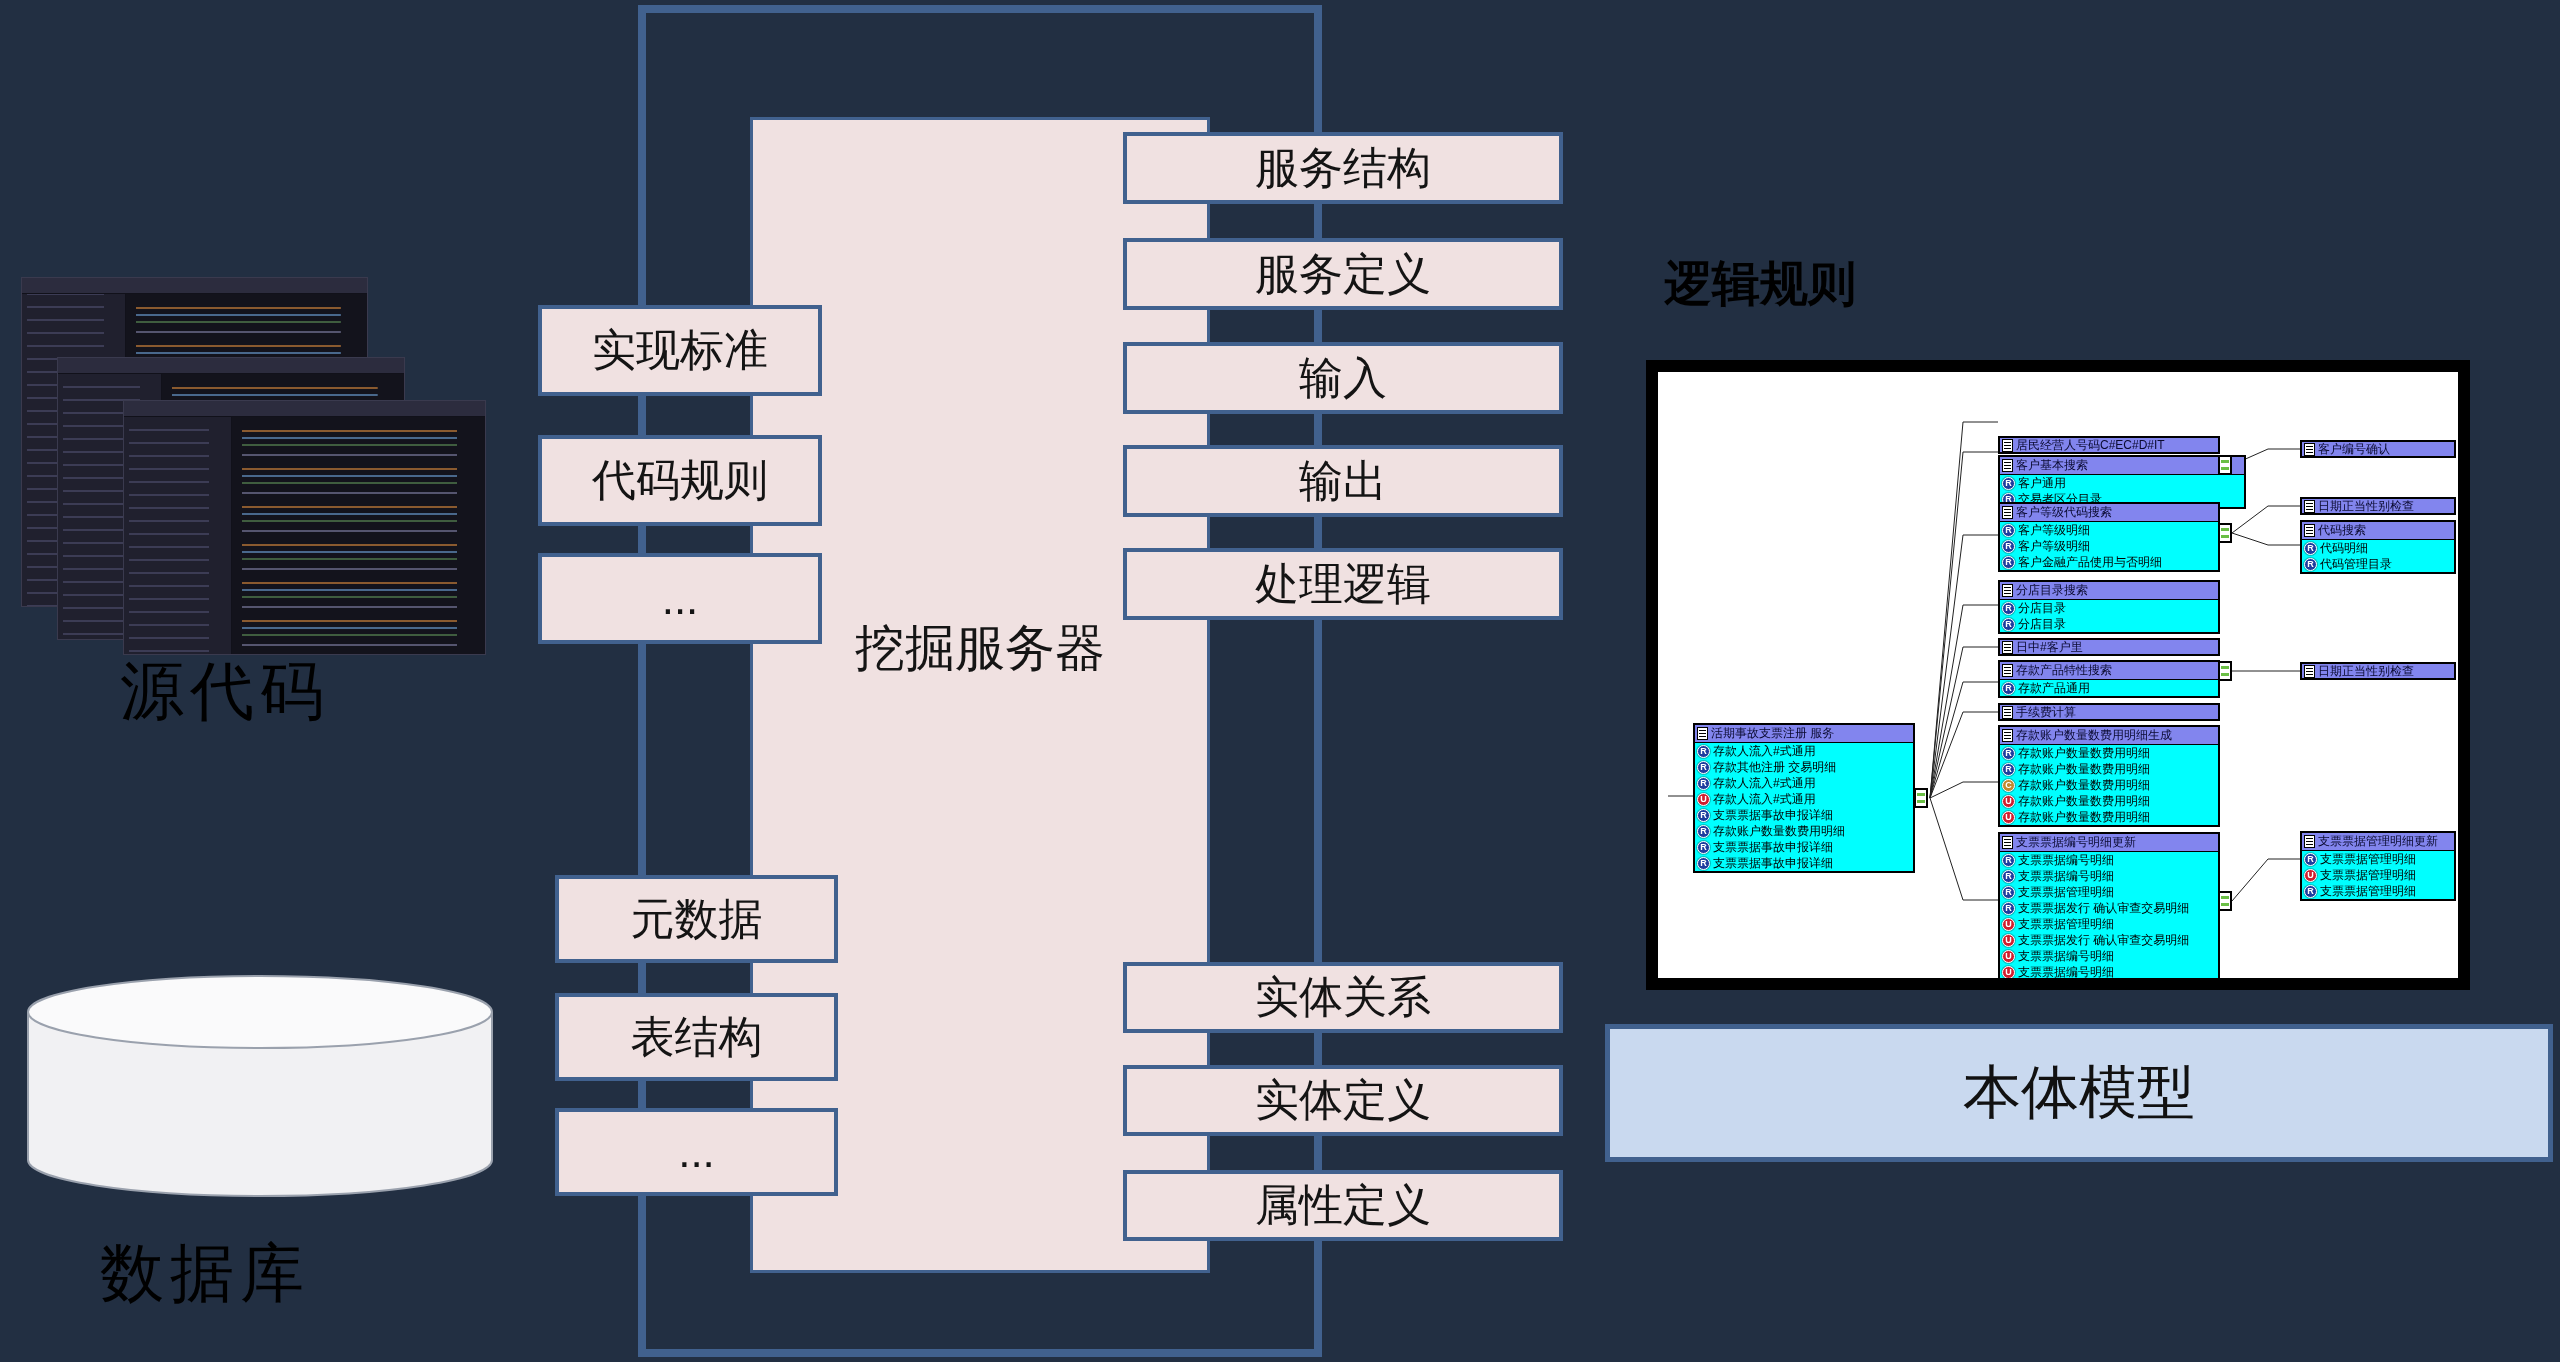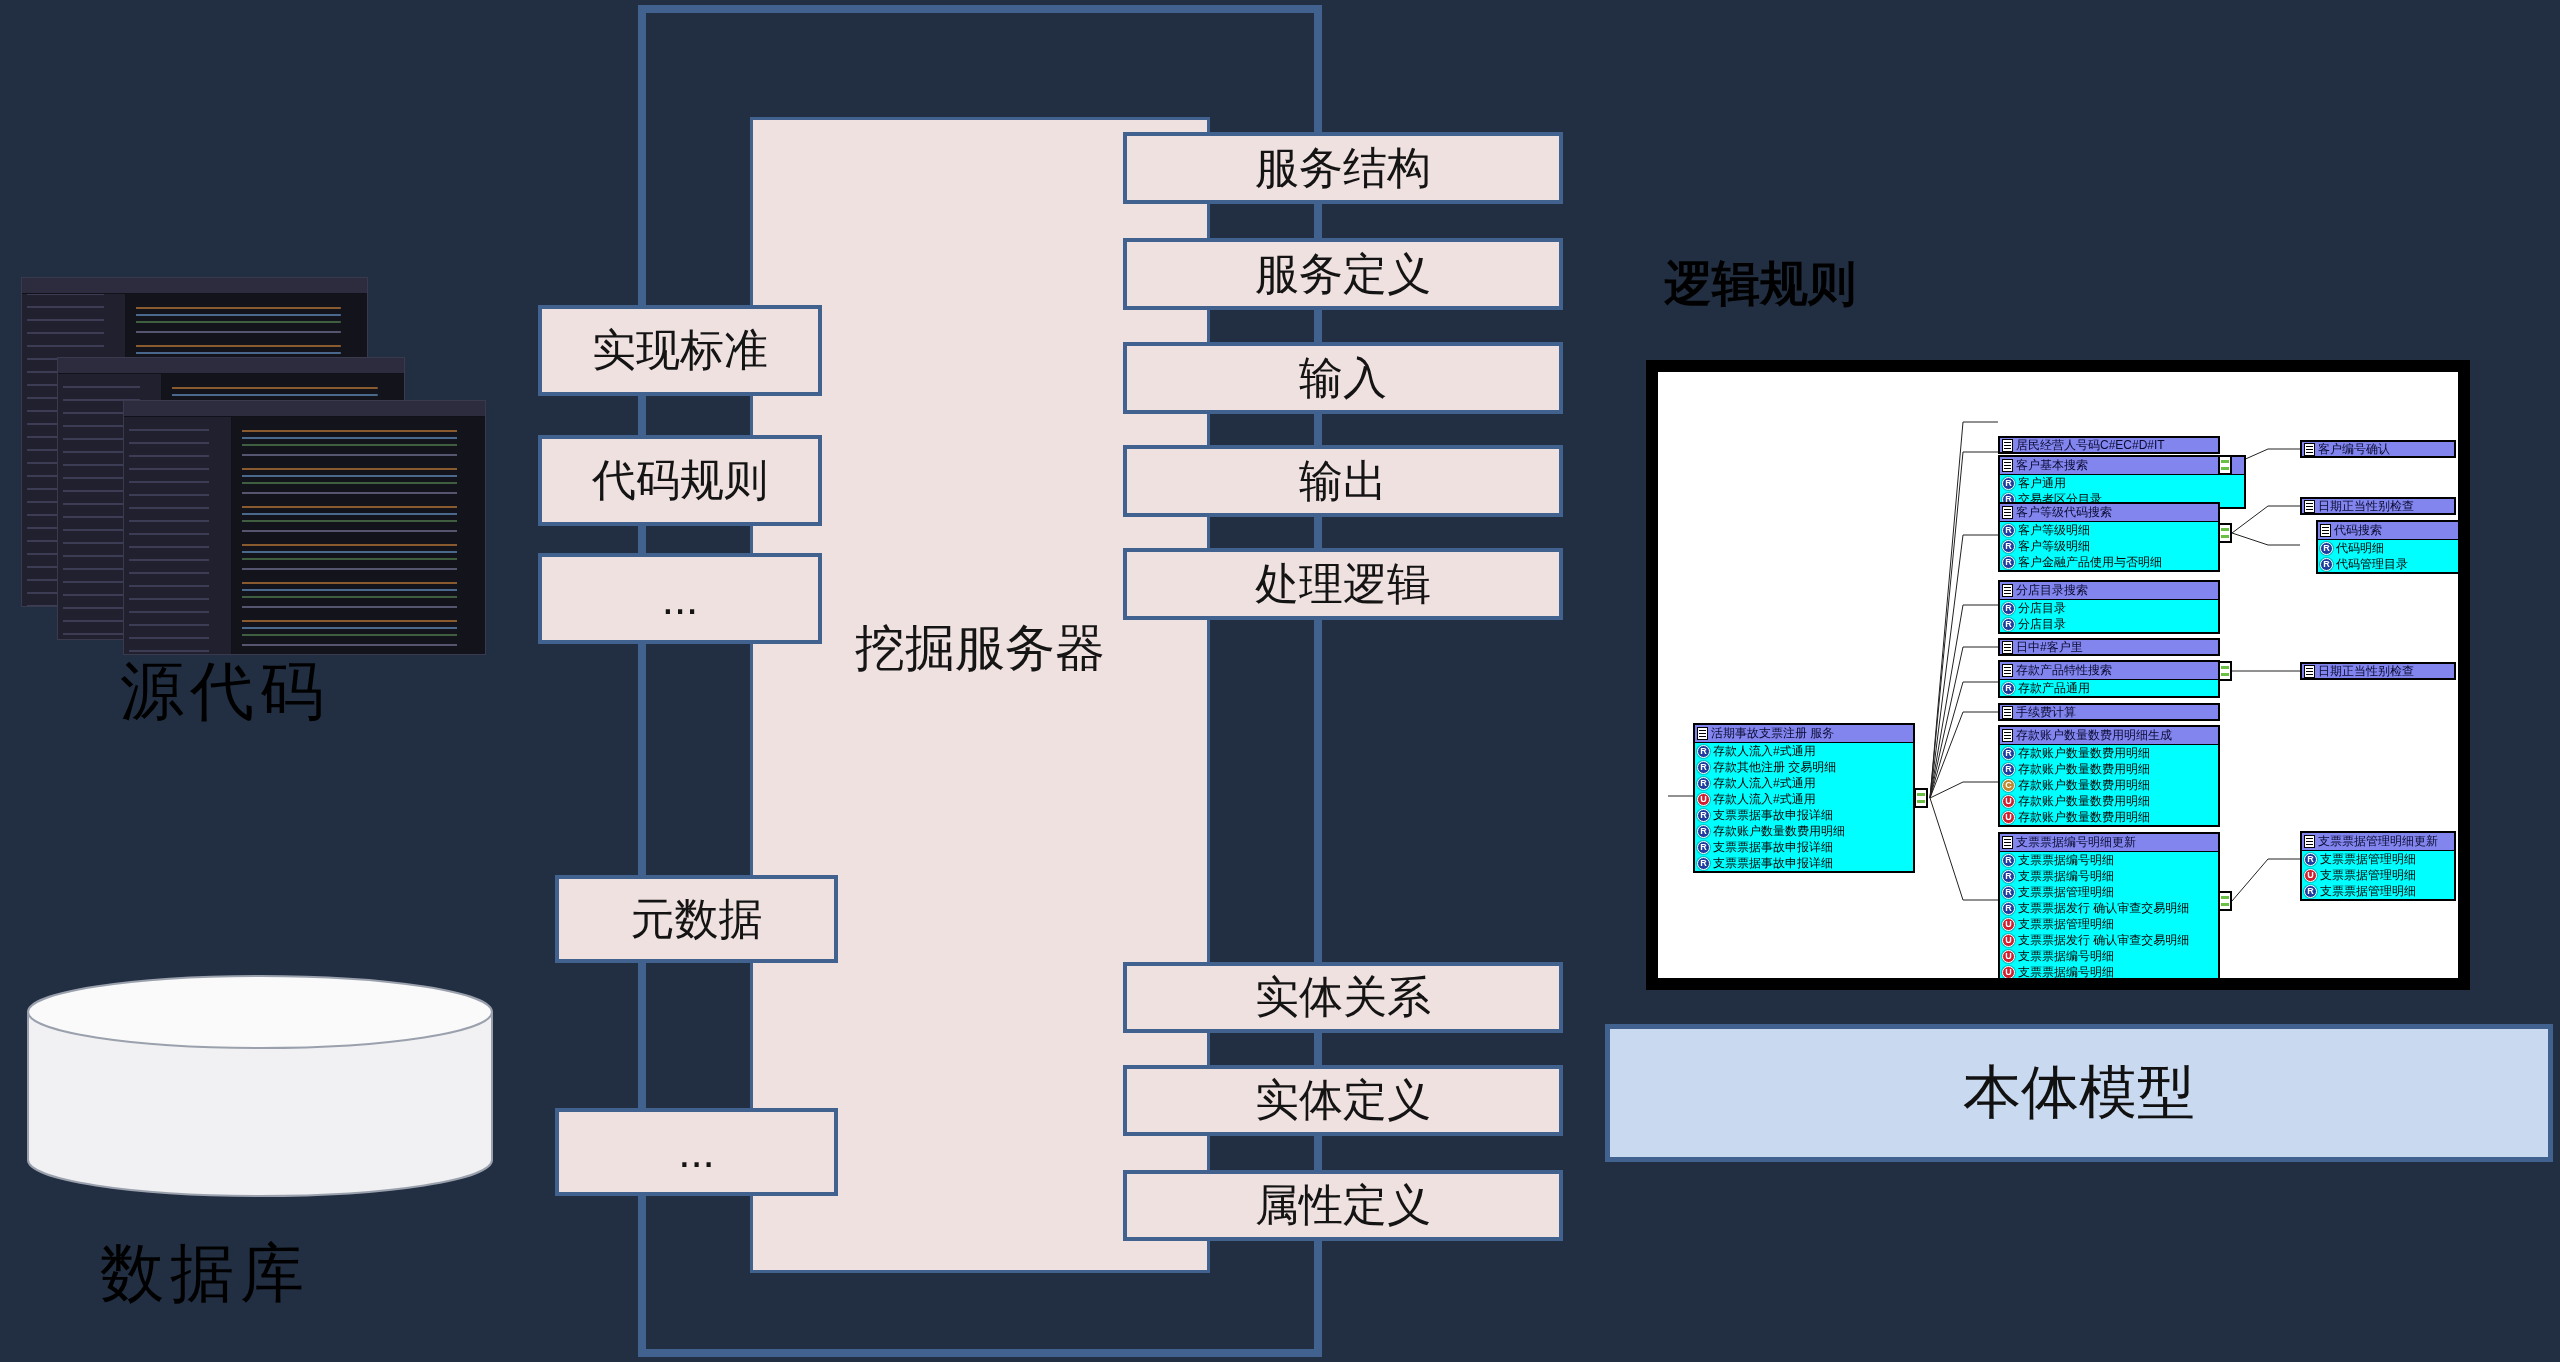--- a/index.html
+++ b/index.html
@@ -94,20 +94,21 @@
   <div class="frame"></div>
   <div class="bigbox"></div>
   <div class="server-title">
     <div>挖掘服务器</div>
   </div>
 
   <div class="pbox lt lt0">实现标准</div>
   <div class="pbox lt lt1">代码规则</div>
   <div class="pbox lt lt2">...</div>
   <div class="pbox lb lb0">元数据</div>
+  <div class="pbox lb lb1">表结构</div>
   <div class="pbox lb lb2">...</div>
 
   <div class="pbox rt rt0">服务结构</div>
   <div class="pbox rt rt1">服务定义</div>
   <div class="pbox rt rt2">输入</div>
   <div class="pbox rt rt3">输出</div>
   <div class="pbox rb rb0">实体关系</div>
   <div class="pbox rt rt4">处理逻辑</div>
   <div class="pbox rb rb1">实体定义</div>
   <div class="pbox rb rb2">属性定义</div>
@@ -349,21 +350,21 @@
             <span class="hdr-icon"></span>
             <span>客户编号确认</span>
           </div>
         </div>
         <div class="tree-node bar" style="left: 642px; top: 125px; width: 156px;">
           <div class="tree-header">
             <span class="hdr-icon"></span>
             <span>日期正当性别检查</span>
           </div>
         </div>
-        <div class="tree-node" style="left: 658px; top: 148px; width: 156px;">
+        <div class="tree-node" style="left: 642px; top: 148px; width: 156px;">
           <div class="tree-header">
             <span class="hdr-icon"></span>
             <span>代码搜索</span>
           </div>
           <div class="tree-row">
             <span class="badge R">R</span>
             <span>代码明细</span>
           </div>
           <div class="tree-row">
             <span class="badge R">R</span>

